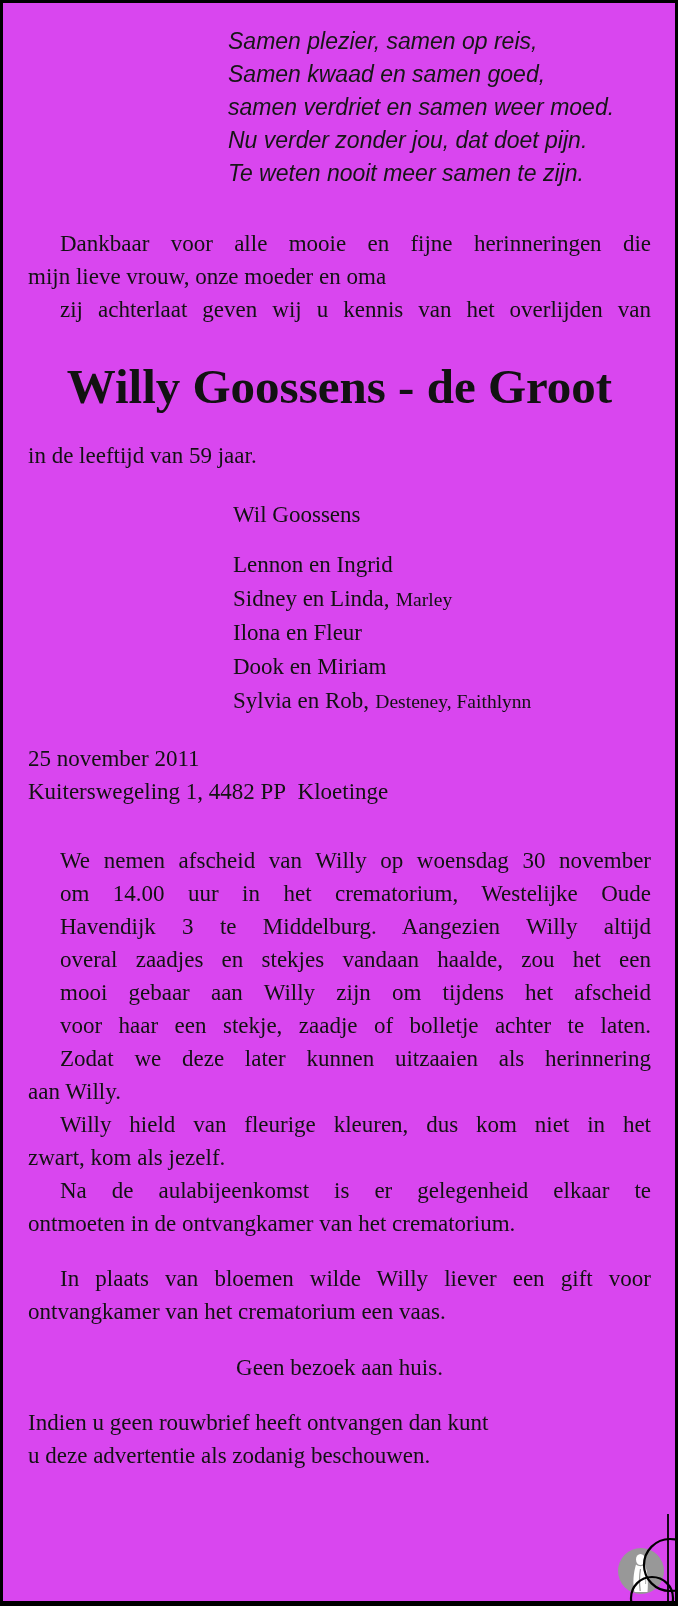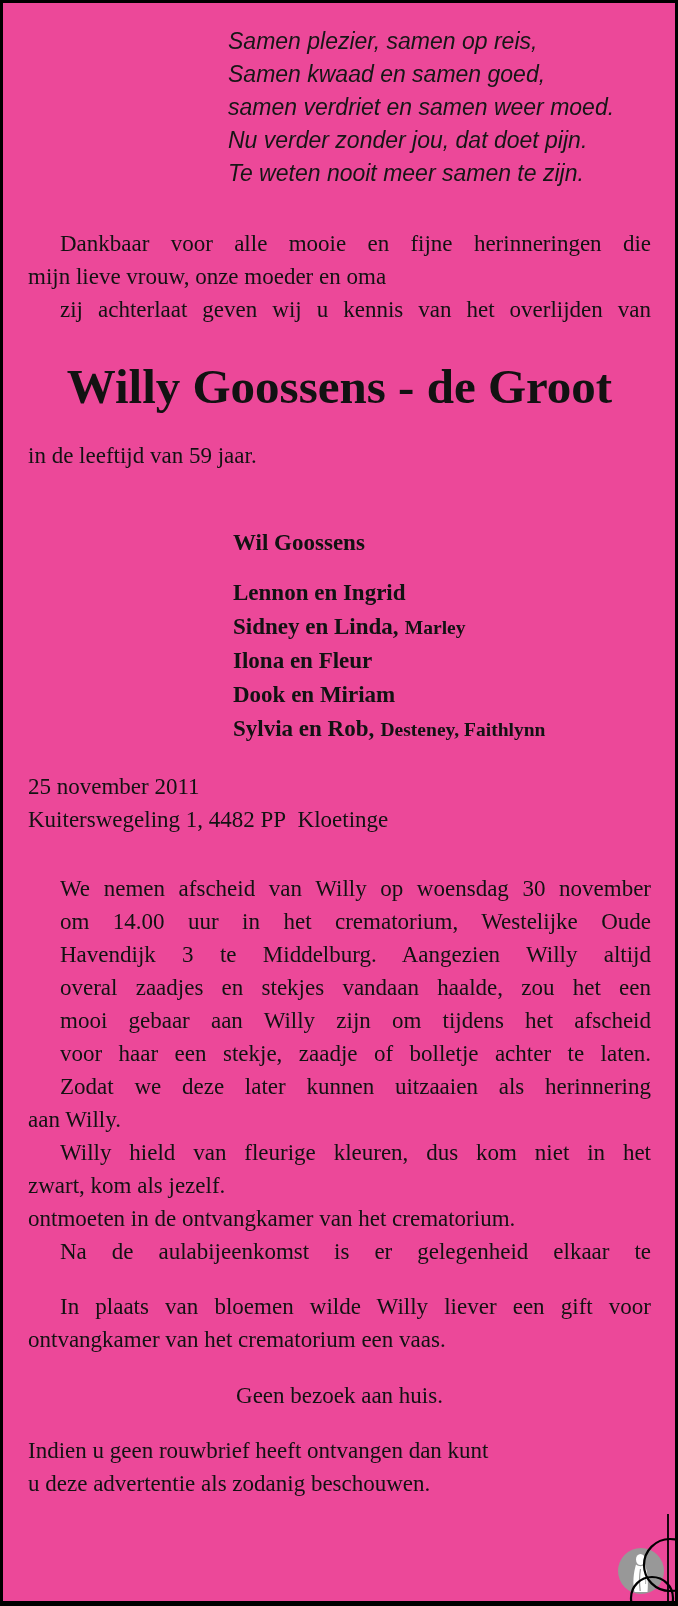--- a/index.html
+++ b/index.html
@@ -1,21 +1,21 @@
 <!DOCTYPE html>
 <html><head>
 <meta charset="utf-8">
 <style>
   html, body { margin: 0; padding: 0; background: #ffffff; }
   .ad {
     position: relative;
     width: 678px;
     height: 1606px;
     box-sizing: border-box;
-    background: #ec4899;
+    background: #d946ef;
     border: 3px solid #000;
     border-bottom-width: 5px;
     border-right-width: 3px;
     font-family: "Liberation Serif", "DejaVu Serif", serif;
     color: #121212;
     overflow: hidden;
   }
   .content {
     box-sizing: border-box;
     width: 100%;
@@ -48,21 +48,21 @@
   .name {
     margin: 36px 0 0 0;
     font-size: 49px;
     line-height: 50px;
     font-weight: bold;
     text-align: center;
     letter-spacing: 0;
   }
   .age { margin-top: 27px; }
   
-  .family { margin-top: 54px; margin-left: 205px; font-weight: bold; }
+  .family { margin-top: 26px; margin-left: 205px; }
   .members { margin-top: 17px; }
   .member .sub { font-size: 0.85em; margin-left: 0.32em; }
   
   .dateblock { margin-top: 24px; }
   
   .ceremony { margin-top: 36px; }
   .gift { margin-top: 22px; }
   .novisit { margin-top: 23px; text-align: center; }
   .closing { margin-top: 22px; }
   
@@ -119,22 +119,22 @@
       <div class="line just">We nemen afscheid van Willy op woensdag 30 november</div>
       <div class="line just">om 14.00 uur in het crematorium, Westelijke Oude</div>
       <div class="line just">Havendijk 3 te Middelburg. Aangezien Willy altijd</div>
       <div class="line just">overal zaadjes en stekjes vandaan haalde, zou het een</div>
       <div class="line just">mooi gebaar aan Willy zijn om tijdens het afscheid</div>
       <div class="line just">voor haar een stekje, zaadje of bolletje achter te laten.</div>
       <div class="line just">Zodat we deze later kunnen uitzaaien als herinnering</div>
       <div class="line">aan Willy.</div>
       <div class="line just">Willy hield van fleurige kleuren, dus kom niet in het</div>
       <div class="line">zwart, kom als jezelf.</div>
+      <div class="line just">Na de aulabijeenkomst is er gelegenheid elkaar te</div>
       <div class="line">ontmoeten in de ontvangkamer van het crematorium.</div>
-      <div class="line just">Na de aulabijeenkomst is er gelegenheid elkaar te</div>
     </div>
 
     <div class="gift">
       <div class="line just">In plaats van bloemen wilde Willy liever een gift voor</div>
       <div class="line">ontvangkamer van het crematorium een vaas.</div>
     </div>
 
     <div class="line novisit">Geen bezoek aan huis.</div>
 
     <div class="closing">

